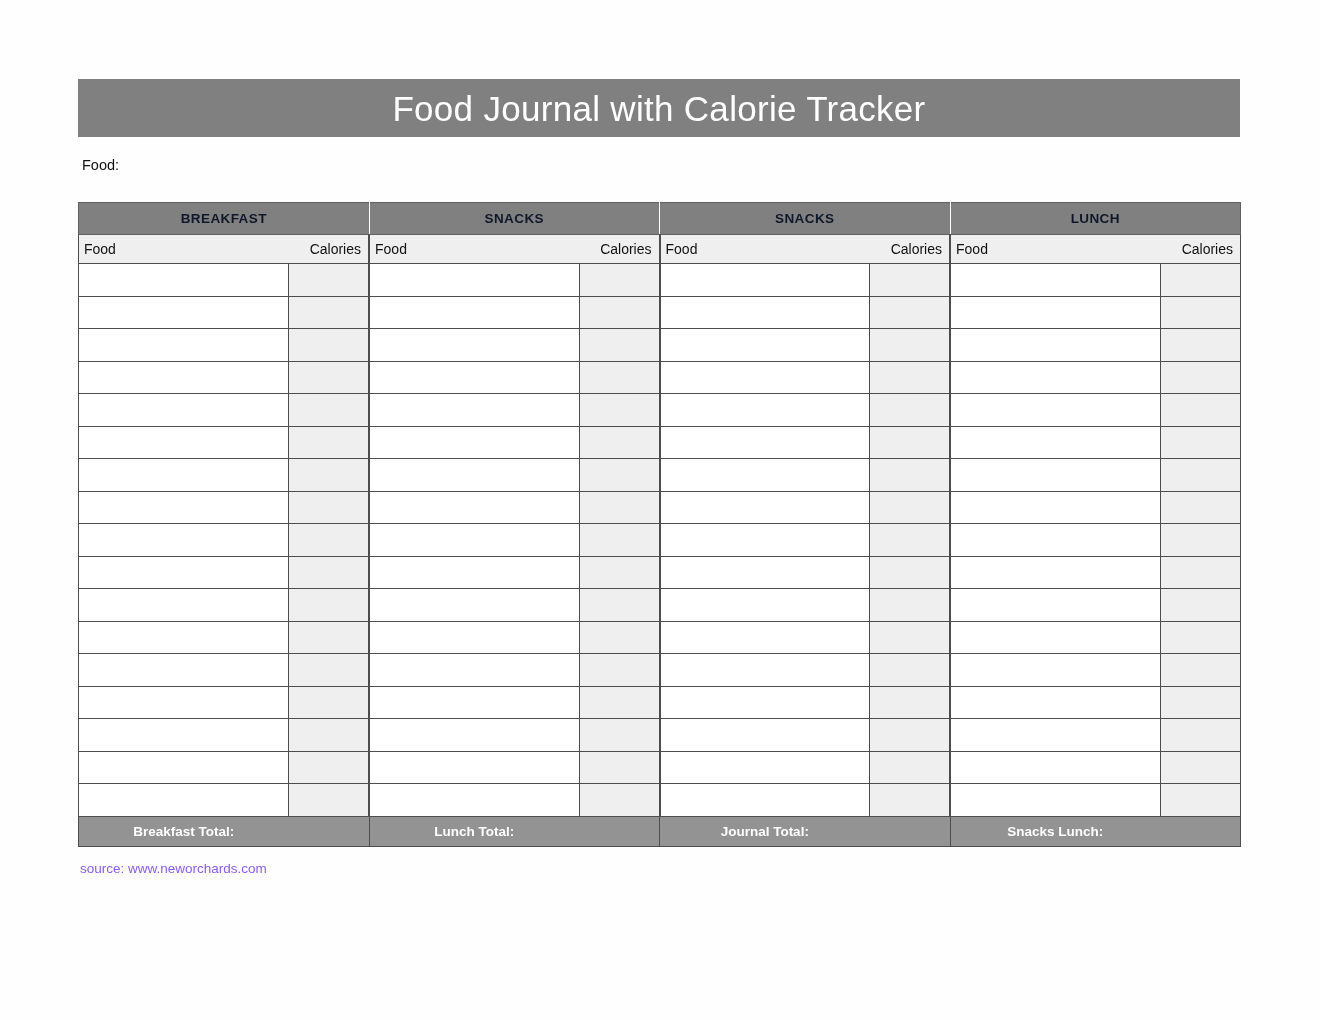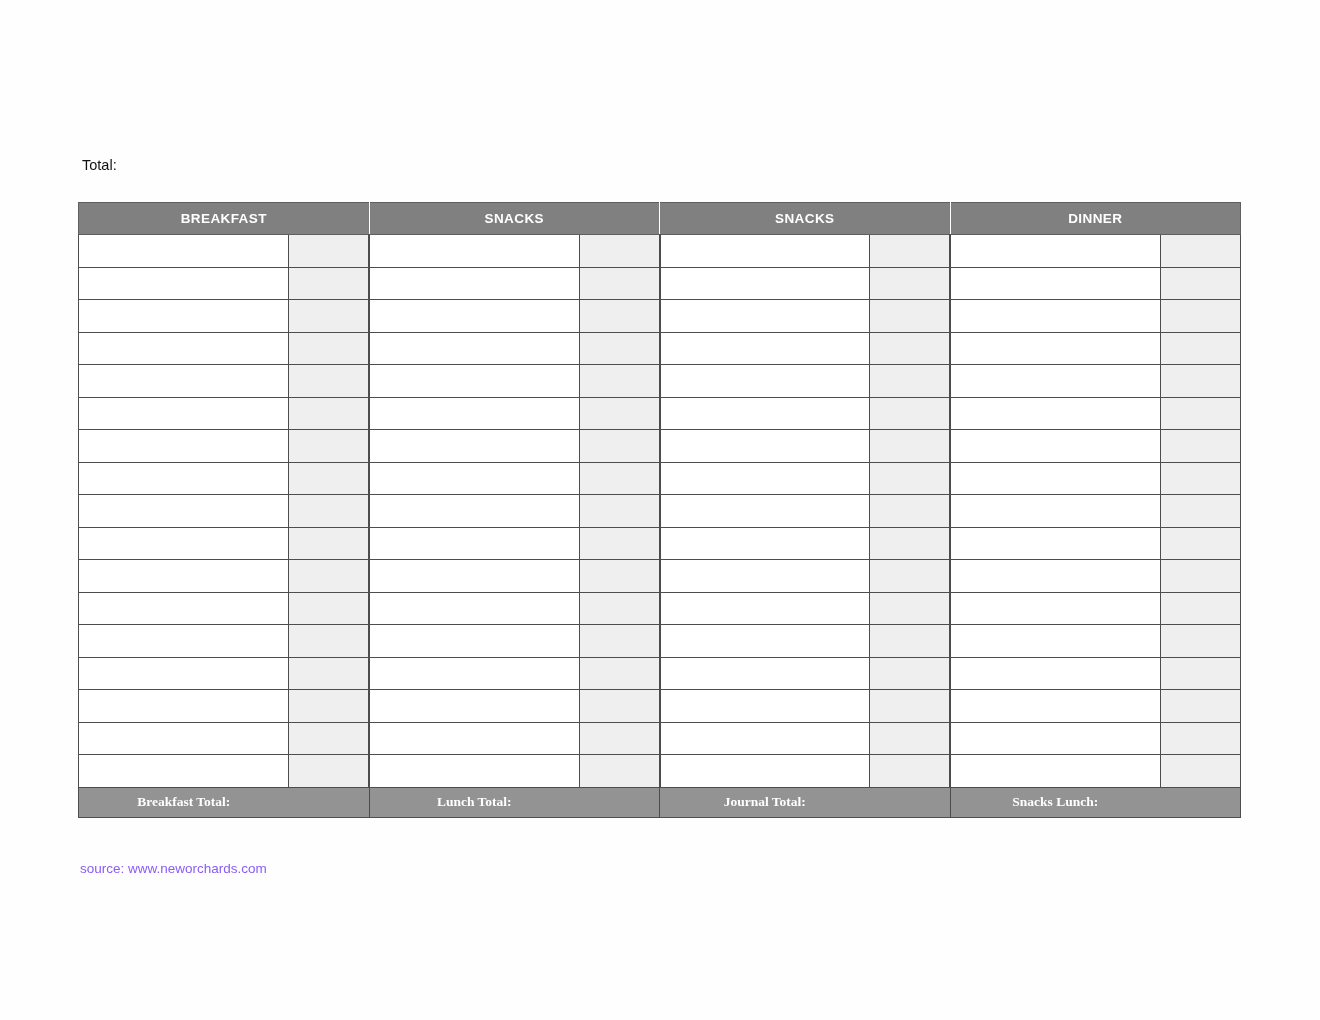--- a/index.html
+++ b/index.html
@@ -72,21 +72,21 @@
   table.journal col.food  { width: 210px; }
   table.journal col.cal   { width: 80.5px; }
 
   table.journal th, table.journal td {
     padding: 0;
     margin: 0;
   }
 
   .meal-head {
     background: #808080;
-    color: #ffffff;
+    color: #0f172a;
     font-size: 13.5px;
     font-weight: bold;
     letter-spacing: 0.4px;
     height: 31px;
     text-align: center;
     border: 1px solid #5f5f5f;
     border-left: 1px solid #ffffff;
     border-right: 1px solid #ffffff;
   }
   .meal-head.first { border-left: 1px solid #5f5f5f; }
@@ -122,61 +122,73 @@
     height: 29px;
     text-align: center;
     border: 1px solid #4d4d4d;
   }
   .total-row td.cal-blank {
     background: #939393;
     border-left: none;
   }
   .total-row td.food-total {
     border-right: none;
-    font-family: Liberation Serif, serif;
   }
 
   .source {
     position: absolute;
     left: 80px;
     top: 861px;
     font-size: 13.5px;
     color: #8b5cf6;
   }
 </style>
 </head>
 <body>
 
 <div class="page">
   <div class="sheet">
 
+    <div class="title-banner">
+      <div class="title-text">Food Journal with Calorie Tracker</div>
+    </div>
 
     <div class="date-line">
-      <span>Total:</span>
+      <span>Food:</span>
       <span></span>
     </div>
 
     <div class="table-wrap">
       <table class="journal">
         <colgroup>
           <col class="food">
             <col class="cal">
           <col class="food">
             <col class="cal">
           <col class="food">
             <col class="cal">
           <col class="food">
             <col class="cal">
         </colgroup>
         <thead>
           <tr>
             <th class="meal-head first" colspan="2">BREAKFAST</th>
             <th class="meal-head" colspan="2">SNACKS</th>
             <th class="meal-head" colspan="2">SNACKS</th>
-            <th class="meal-head last" colspan="2">DINNER</th>
+            <th class="meal-head last" colspan="2">LUNCH</th>
+          </tr>
+          <tr>
+            <th class="sub-head food">Food</th>
+            <th class="sub-head cal">Calories</th>
+            <th class="sub-head food sep-left">Food</th>
+            <th class="sub-head cal">Calories</th>
+            <th class="sub-head food sep-left">Food</th>
+            <th class="sub-head cal">Calories</th>
+            <th class="sub-head food sep-left">Food</th>
+            <th class="sub-head cal">Calories</th>
           </tr>
         </thead>
         <tbody id="entry-rows">
             <tr>
               <td class="cell food"></td>
               <td class="cell cal"></td>
               <td class="cell food sep-left"></td>
               <td class="cell cal"></td>
               <td class="cell food sep-left"></td>
               <td class="cell cal"></td>

